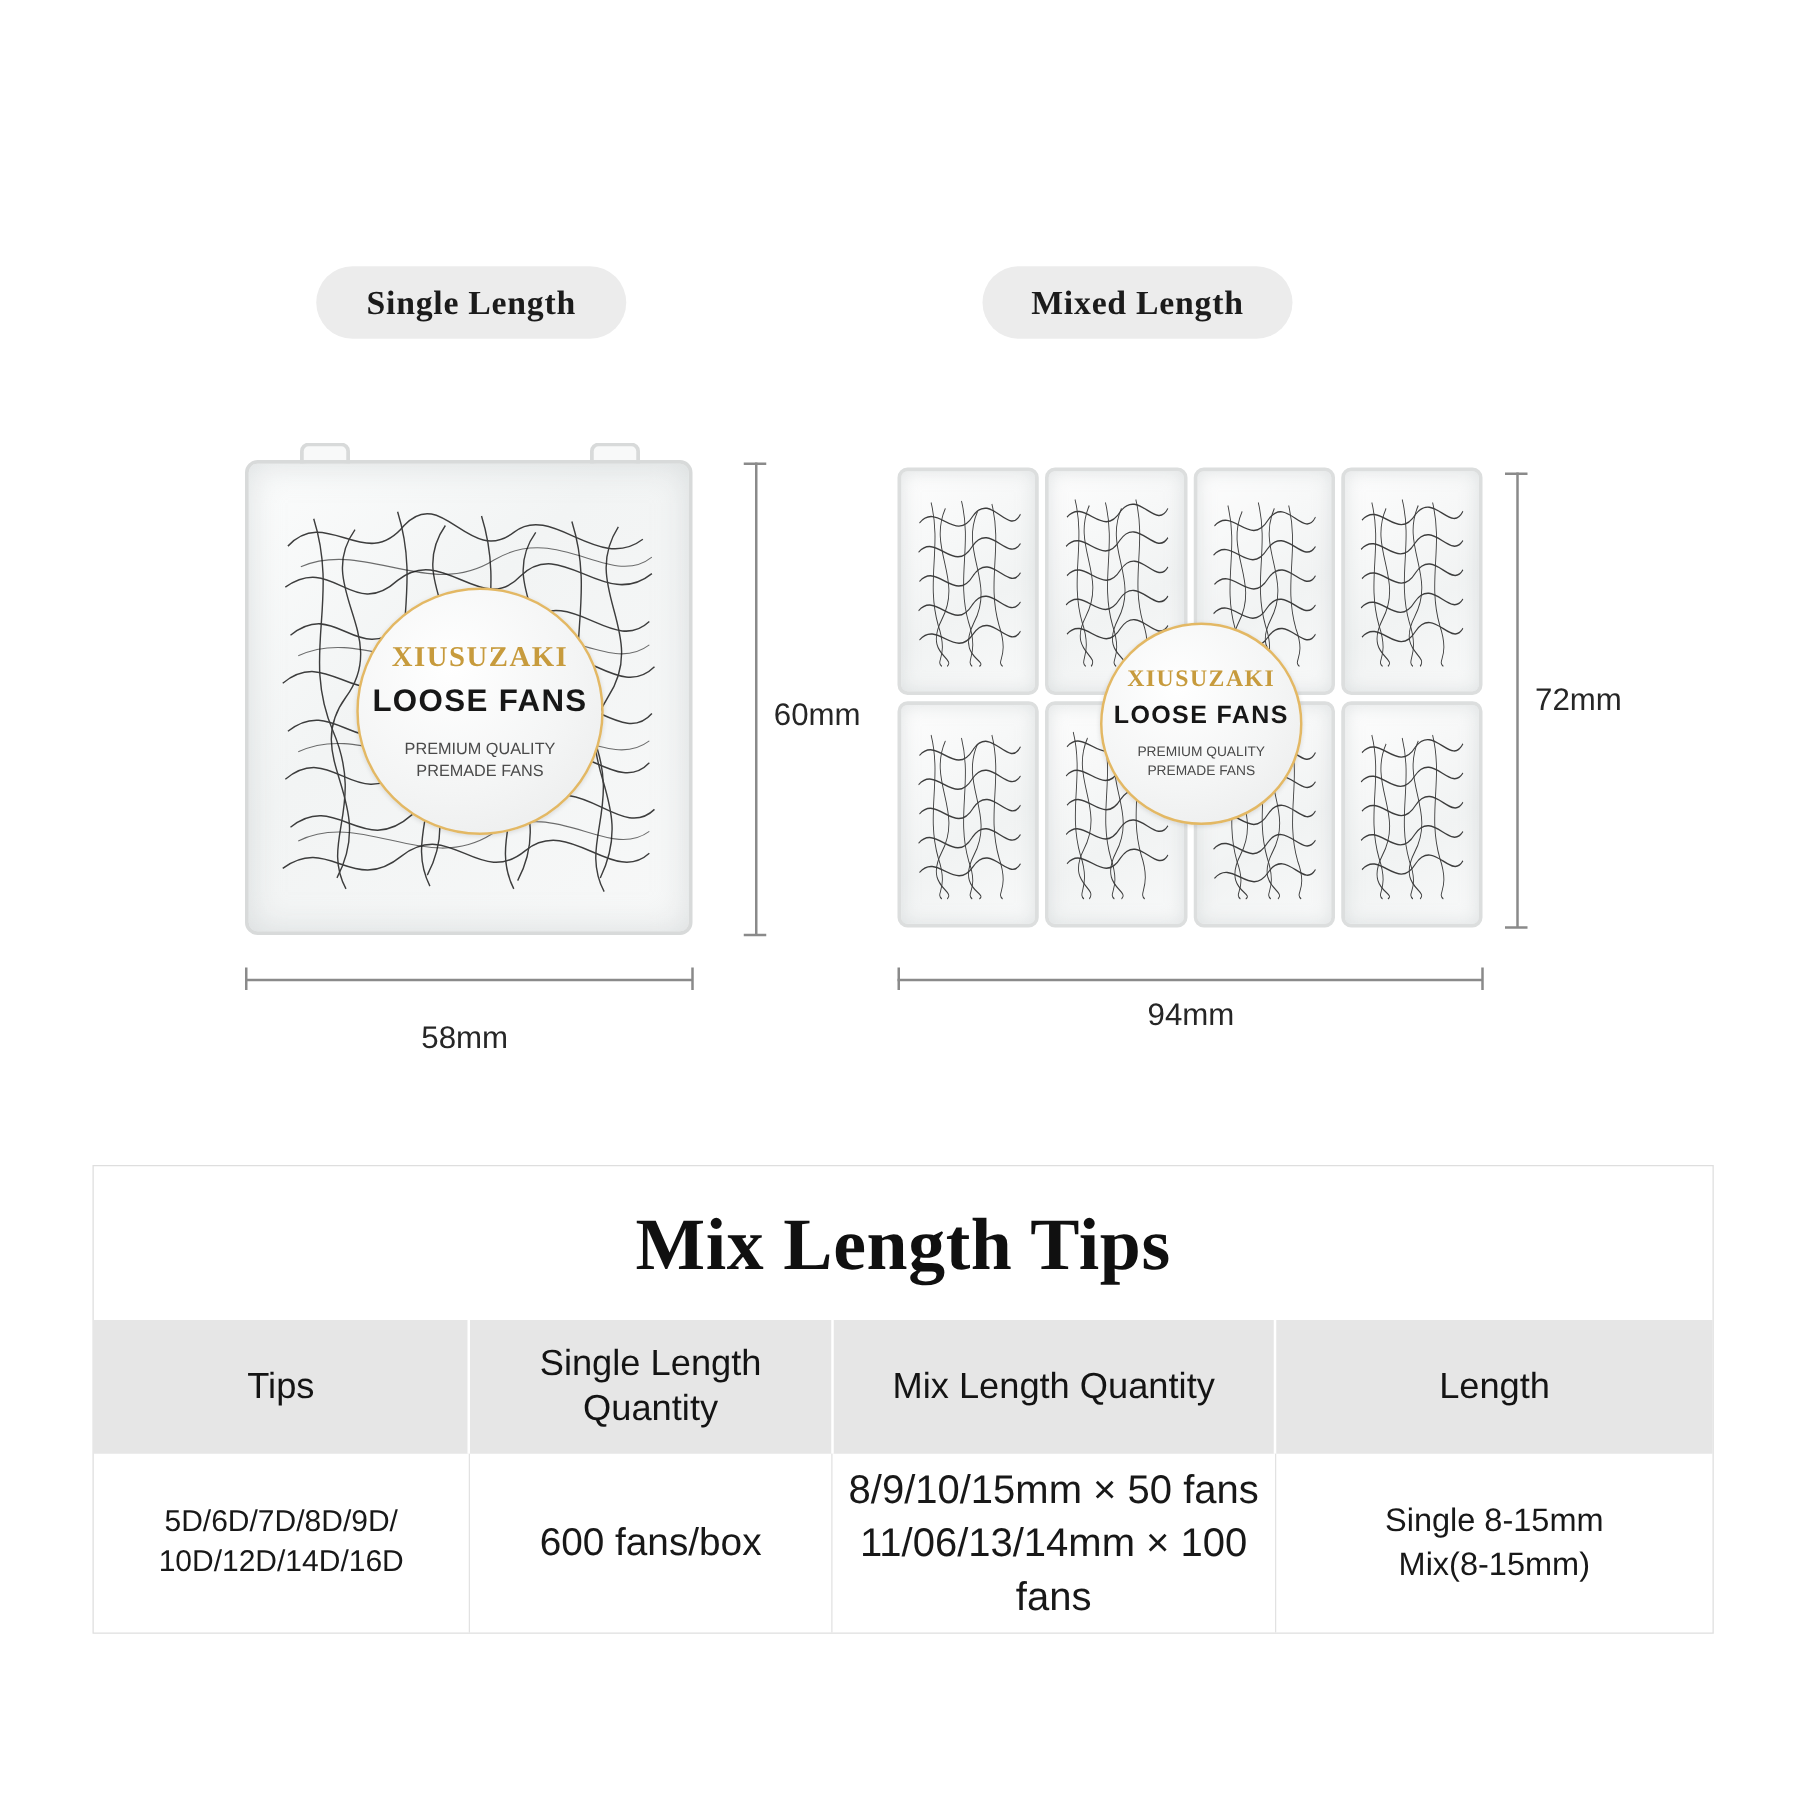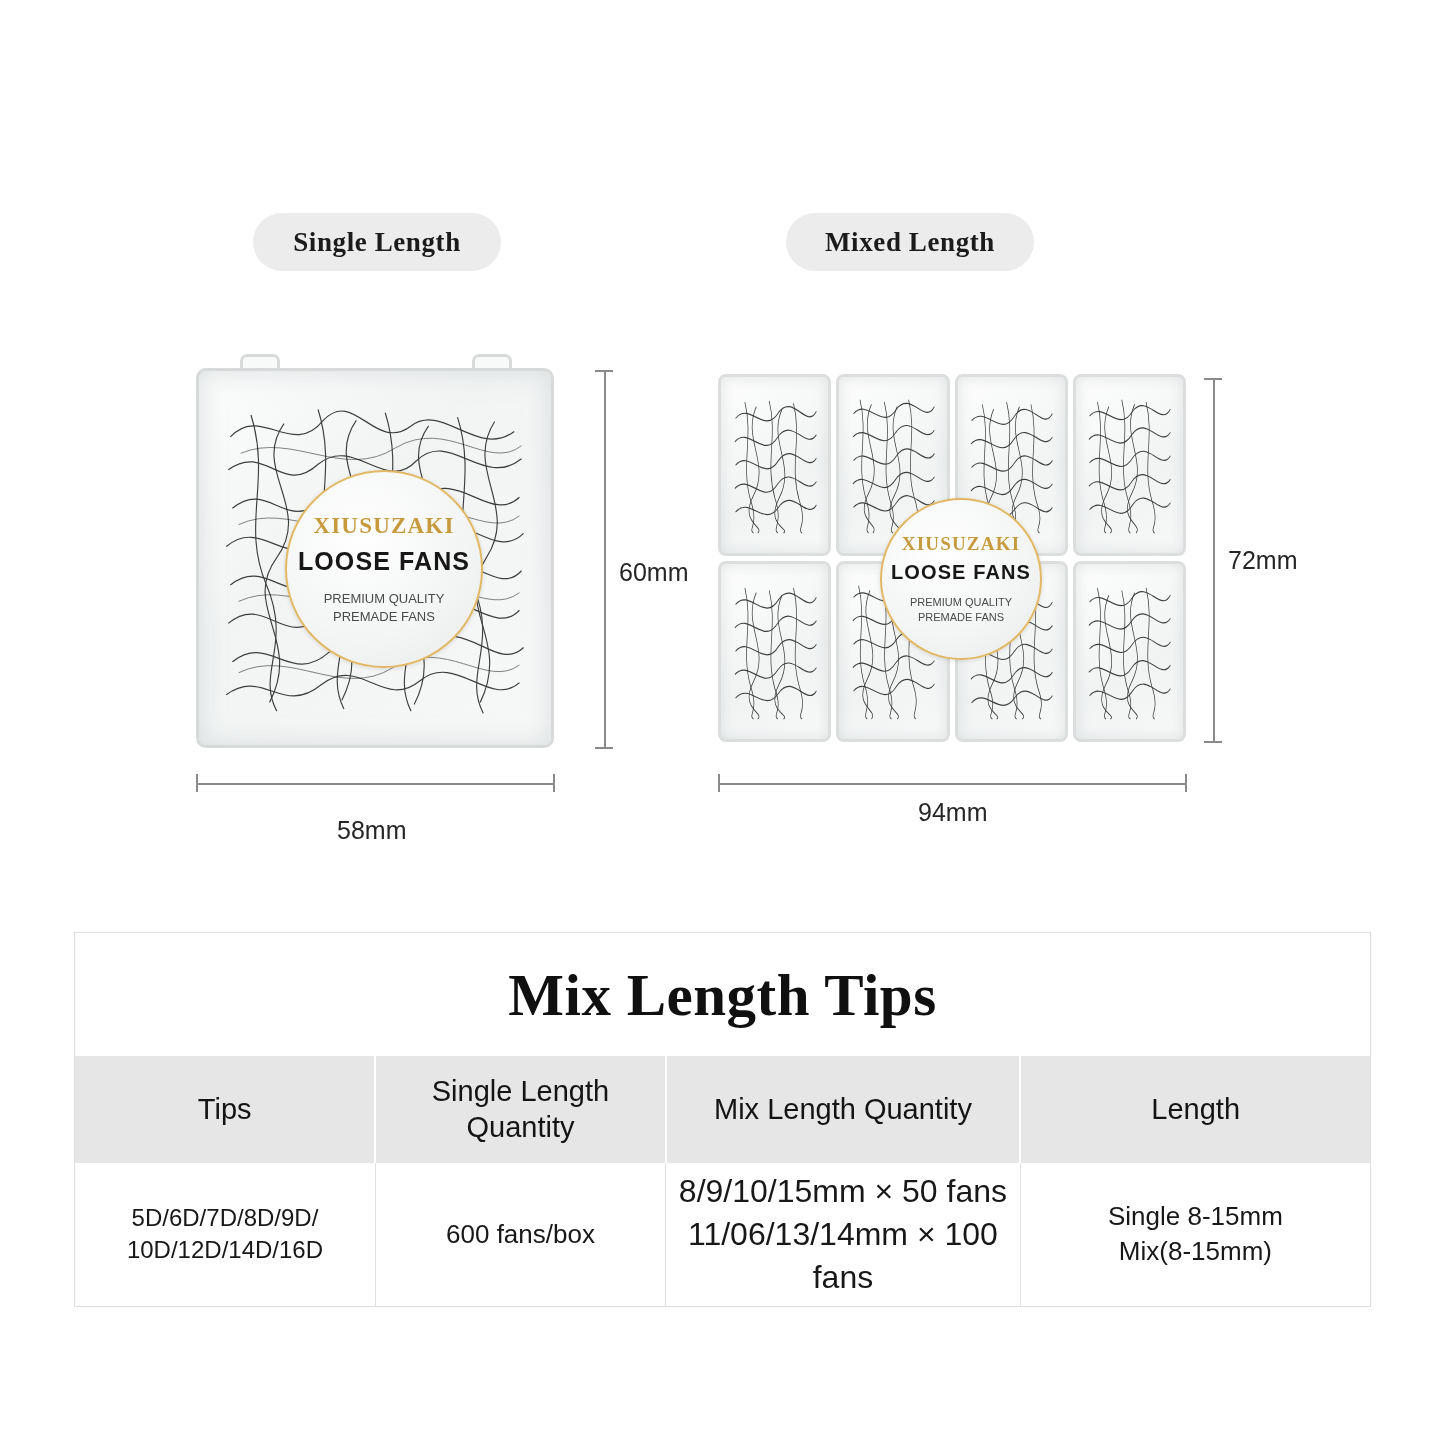--- a/index.html
+++ b/index.html
@@ -184,21 +184,21 @@
     text-align: center;
     font-family: "Liberation Sans", sans-serif;
     color: #181818;
     padding: 7px 8px;
     border-right: 1px solid #e2e2e2;
     line-height: 1.35;
     vertical-align: middle;
   }
   tbody td:last-child { border-right: none; }
   .c-fans  { font-size: 24px; }
-  .c-qty   { font-size: 26px; }
+  .c-qty   { font-size: 31px; }
   .c-mix   { font-size: 32px; }
   .c-len   { font-size: 26px; }
   col.w1 { width: 23.2%; }
   col.w2 { width: 22.4%; }
   col.w3 { width: 27.4%; }
   col.w4 { width: 27.0%; }
 </style>
 </head>
 <body>
 

